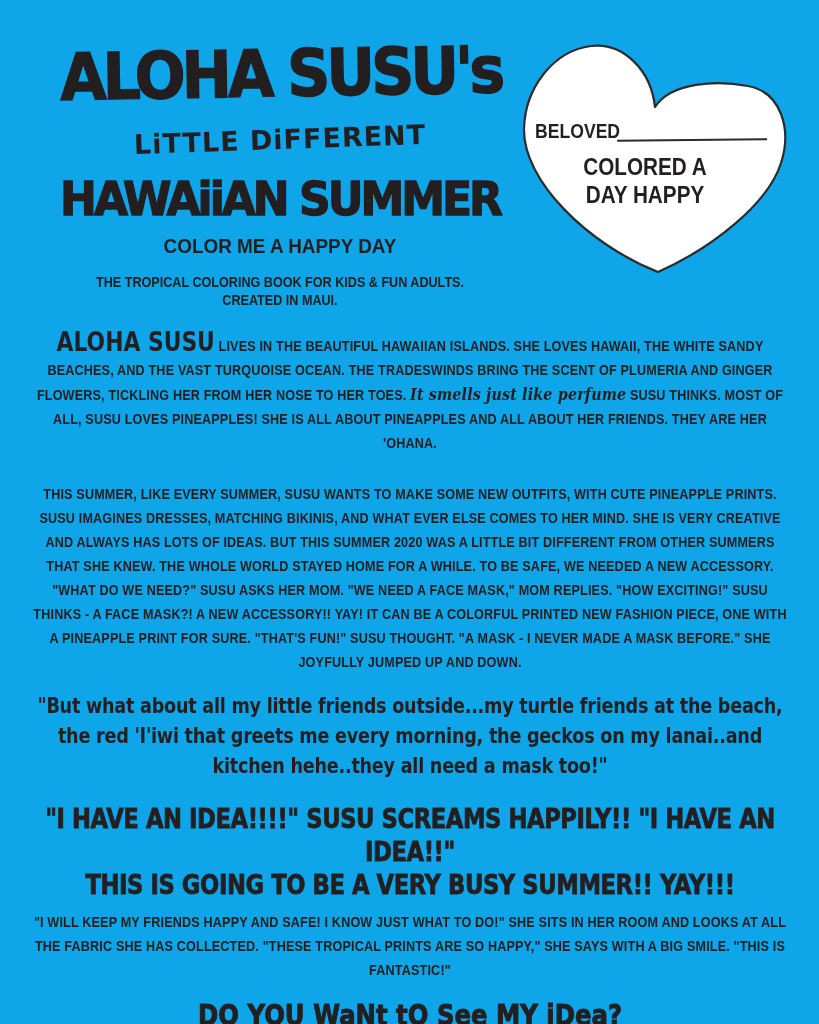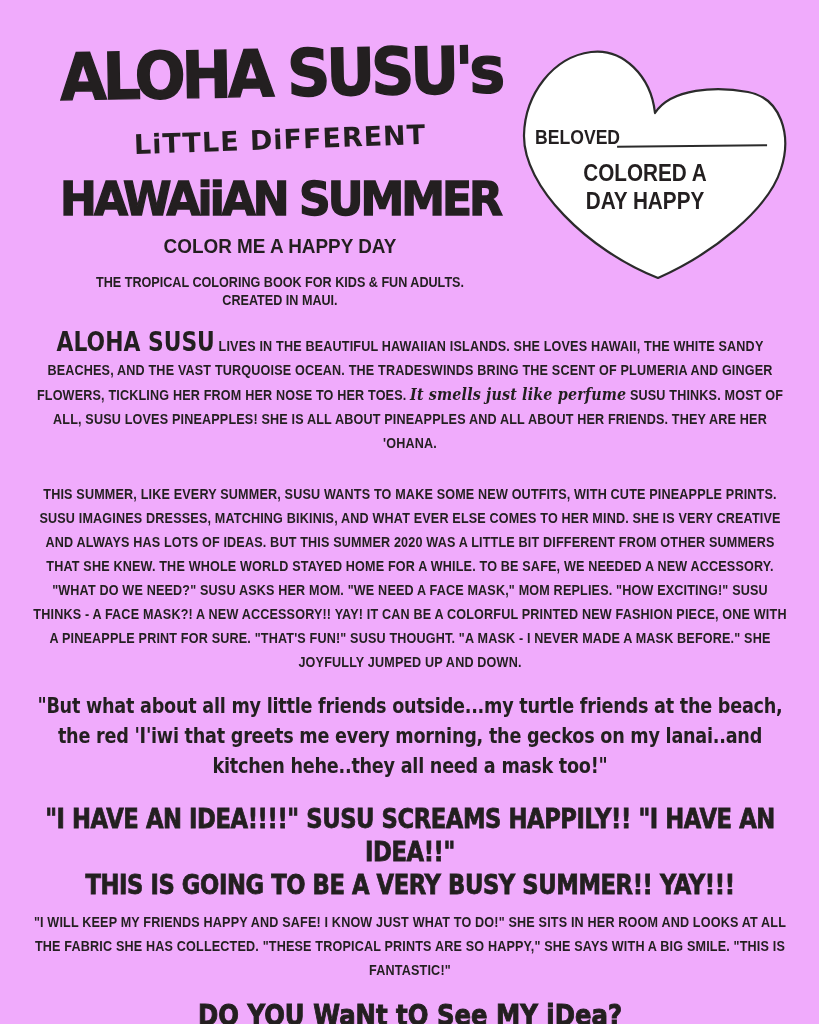--- a/index.html
+++ b/index.html
@@ -1,20 +1,20 @@
 <!DOCTYPE html>
 <html><head>
 <meta charset="utf-8">
 <style>
   html, body { margin: 0; padding: 0; background: #ffffff; }
   .page {
     position: relative;
     width: 819px;
     height: 1024px;
-    background: #f0abfc;
+    background: #0ea5e9;
     color: #231f20;
     font-family: "Liberation Sans", sans-serif;
     overflow: hidden;
   }
   
   .retro {
     font-family: "DejaVu Sans", sans-serif;
     font-weight: 900;
     -webkit-text-stroke: 1.3px #231f20;
   }
@@ -40,21 +40,21 @@
     position: absolute; top: 234px; left: 55px; width: 450px;
     text-align: center; font-size: 21px; font-weight: bold;
     letter-spacing: 0px; transform: scaleX(0.9); transform-origin: 50% 0;
   }
   .taglines {
     position: absolute; top: 273px; left: 55px; width: 450px;
     text-align: center; font-size: 14px; font-weight: bold;
     line-height: 18px; transform: scaleX(0.9); transform-origin: 50% 0;
   }
   
-  .heart-wrap { position: absolute; top: 38px; left: 505px; width: 300px; height: 265px; }
+  .heart-wrap { position: absolute; top: 32px; left: 505px; width: 300px; height: 265px; }
   .heart-wrap svg { position: absolute; top: 0; left: 0; }
   .heart-beloved {
     position: absolute; top: 88px; left: 30px;
     font-size: 20px; font-weight: bold; letter-spacing: 0;
     transform: scaleX(0.88); transform-origin: 0 0;
   }
   .heart-blank {
     position: absolute; top: 90px; left: 112px; width: 150px; height: 17px;
     border-bottom: 2px solid #2b2b2b; transform: rotate(-0.6deg);
   }

